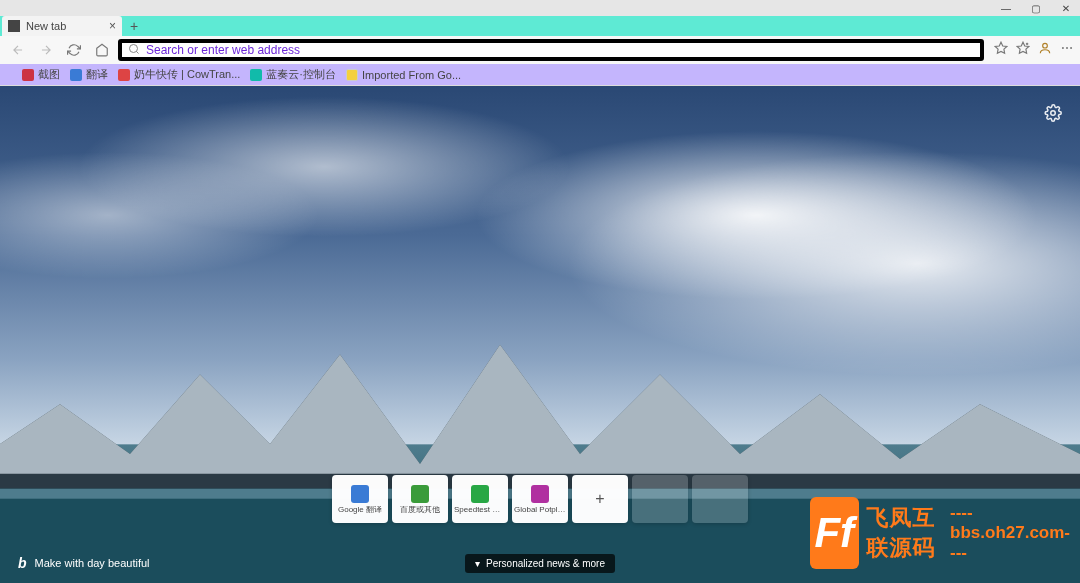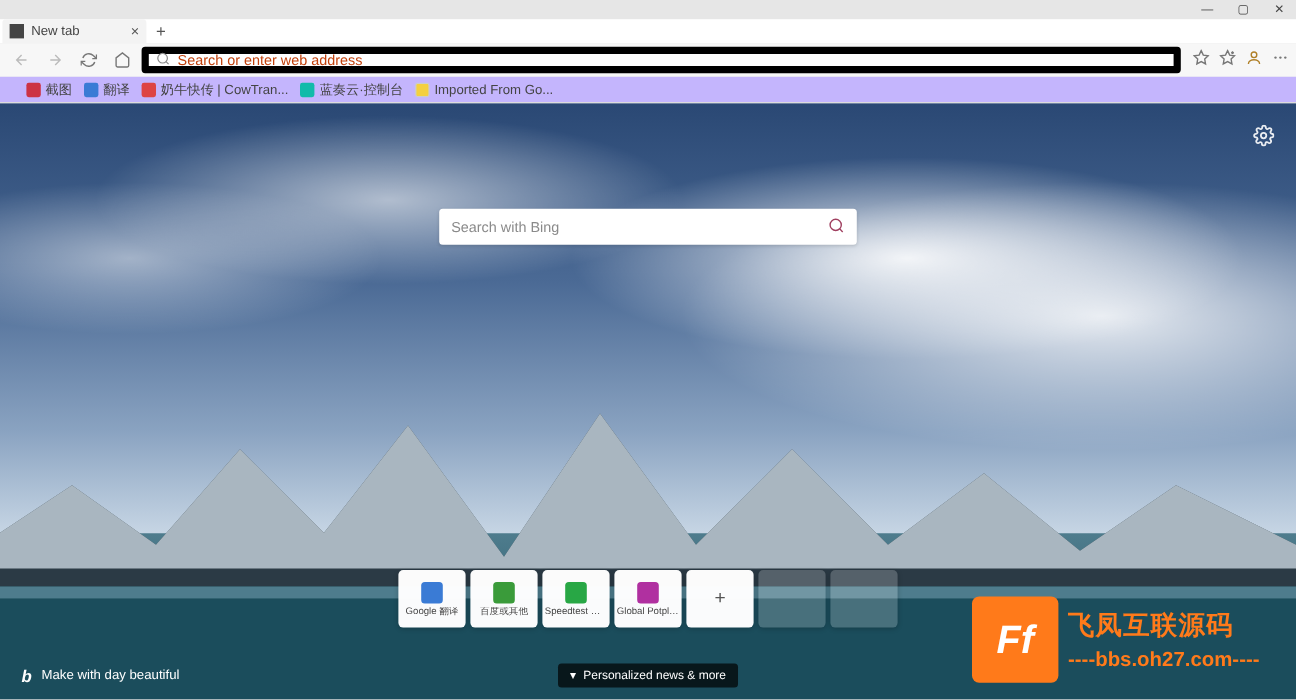--- a/index.html
+++ b/index.html
@@ -2,30 +2,30 @@
 <html><head>
 <meta charset="utf-8">
 <style>
   * { box-sizing: border-box; margin: 0; padding: 0; font-family: "Segoe UI", Arial, sans-serif; }
   html, body { width: 1080px; height: 583px; overflow: hidden; background: #e6e6e6; }
 
   .titlebar { height: 16px; background: #e6e6e6; display: flex; align-items: center; justify-content: flex-end; padding: 0 6px; }
   .syschrome { display: flex; gap: 14px; font-size: 10px; color: #444; align-items: center; }
   .syschrome div { width: 16px; text-align: center; }
 
-  .tabs-row { height: 20px; background: #ffffff; display: flex; align-items: flex-end; }
+  .tabs-row { height: 20px; background: #5eead4; display: flex; align-items: flex-end; }
   .tab { background: #f3f3f3; height: 20px; width: 120px; display: flex; align-items: center; font-size: 11px; color: #444; padding: 0 6px; gap: 6px; border-top-left-radius: 3px; border-top-right-radius: 3px; margin-left: 2px; }
   .tab .favico { width: 12px; height: 12px; background: #444; display: inline-block; }
   .tab .close { margin-left: auto; font-size: 12px; color: #555; }
   .newtab-btn { width: 24px; height: 20px; display: flex; align-items: center; justify-content: center; color: #555; font-size: 14px; }
 
   .nav-row { height: 28px; background: #f7f7f7; display: flex; align-items: center; padding: 0 6px; gap: 4px; }
   .nav-btn { width: 24px; height: 24px; display: flex; align-items: center; justify-content: center; color: #777; }
   .nav-btn.disabled { color: #bbb; }
-  .addr { flex: 1; height: 22px; border: 6px solid #000000; border-radius: 3px; background: #fff; display: flex; align-items: center; padding: 0 6px; gap: 6px; color: #c2410c; font-size: 12px; }
+  .addr { flex: 1; height: 22px; border: 4px solid #000000; border-radius: 3px; background: #fff; display: flex; align-items: center; padding: 0 6px; gap: 6px; color: #6d28d9; font-size: 12px; }
   .addr .search-ico { color: #888; }
   .nav-right { display: flex; gap: 8px; align-items: center; color: #777; padding-left: 6px; }
 
   .bm-row { height: 22px; background: #c4b5fd; display: flex; align-items: center; padding: 0 22px; gap: 10px; font-size: 11px; color: #444; border-bottom: 1px solid #dcdcdc; }
   .bm-item { display: flex; align-items: center; gap: 4px; white-space: nowrap; }
   .bm-ico { width: 12px; height: 12px; display: inline-block; border-radius: 2px; }
   .i-red { background:#c34; } .i-blue { background:#3a7bd5; } .i-red2 { background:#d44; } .i-teal{ background:#1ba; } .i-yel{ background:#f4d03f; border:1px solid #ccc; }
 
   .ntp { position: relative; width: 1080px; height: 497px; overflow: hidden; }
   .sky { position:absolute; inset:0; background: linear-gradient(180deg,#2a4874 0%, #4b6a95 30%, #8aa3c1 55%, #c6d5e4 72%, #4e7c8d 72.2%, #1b4d5c 100%); }
@@ -52,22 +52,22 @@
   .tile.empty { background:rgba(255,255,255,0.2); }
   .tile.add .t-ico { color:#555; background:transparent; font-size:16px; }
   .g-green{ background:#3a9b3a; } .g-blue{ background:#3a7bd5; } .g-green2{ background:#28a745; } .g-magenta{ background:#b030a0; } .g-orange{ background:#e07030; }
 
   .bing-credit { position:absolute; left:18px; bottom:12px; display:flex; align-items:center; gap:8px; color:#fff; font-size:11px; }
   .bing-logo { font-size:14px; font-weight:bold; font-style:italic; }
 
   .news-pill { position:absolute; bottom:10px; left:50%; transform:translateX(-50%); background:rgba(0,0,0,0.7); color:#fff; font-size:10px; padding:4px 10px; border-radius:3px; display:flex; align-items:center; gap:6px; }
 
   .watermark { position:absolute; right:0; bottom:0; width:280px; height:100px; display:flex; align-items:center; padding:6px 10px; gap:8px; }
-  .wm-logo { width:72px; height:72px; background:#ff7a1a; border-radius:6px; display:flex; align-items:center; justify-content:center; color:#fff; font-size:33px; font-weight:900; font-style:italic; }
-  .wm-txt { display:flex; flex-direction:column; gap:4px; }
+  .wm-logo { width:72px; height:72px; background:#ff7a1a; border-radius:6px; display:flex; align-items:center; justify-content:center; color:#fff; font-size:42px; font-weight:900; font-style:italic; }
+  .wm-txt { display:flex; gap:4px; }
   .wm-line1 { color:#ff7a1a; font-size:22px; font-weight:800; letter-spacing:1px; }
   .wm-line2 { color:#ff7a1a; font-size:17px; font-weight:700; }
 </style>
 </head>
 <body>
 
 <div class="titlebar">
   <div class="syschrome">
     <div>—</div>
     <div>▢</div>
@@ -178,29 +178,20 @@
     </svg>
   </div>
 
   <div class="gear">
     <svg width="18" height="18" viewBox="0 0 24 24" fill="none" stroke="currentColor" stroke-width="2">
         <circle cx="12" cy="12" r="3"></circle>
         <path d="M19.4 15a1.65 1.65 0 0 0 .33 1.82l.06.06a2 2 0 1 1-2.83 2.83l-.06-.06a1.65 1.65 0 0 0-1.82-.33 1.65 1.65 0 0 0-1 1.51V21a2 2 0 0 1-4 0v-.09a1.65 1.65 0 0 0-1-1.51 1.65 1.65 0 0 0-1.82.33l-.06.06a2 2 0 1 1-2.83-2.83l.06-.06A1.65 1.65 0 0 0 5.1 15a1.65 1.65 0 0 0-1.51-1H3.5a2 2 0 0 1 0-4h.09A1.65 1.65 0 0 0 5.1 9a1.65 1.65 0 0 0-.33-1.82l-.06-.06A2 2 0 1 1 7.54 4.29l.06.06A1.65 1.65 0 0 0 9.42 4.68 1.65 1.65 0 0 0 10.42 3.17V3a2 2 0 0 1 4 0v.09c0 .66.4 1.26 1 1.51.61.25 1.3.11 1.82-.33l.06-.06a2 2 0 1 1 2.83 2.83l-.06.06c-.44.52-.58 1.21-.33 1.82.25.6.85 1 1.51 1H21a2 2 0 0 1 0 4h-.09c-.66 0-1.26.4-1.51 1z"></path>
       </svg>
   </div>
 
-  <div class="bing-search">
-    <span>Search with Bing</span>
-    <span class="mag">
-      <svg width="14" height="14" viewBox="0 0 24 24" fill="none" stroke="currentColor" stroke-width="2">
-          <circle cx="11" cy="11" r="8"></circle>
-          <path d="m21 21-4.35-4.35"></path>
-        </svg>
-    </span>
-  </div>
 
   <div class="tiles">
     <div class="tile">
         <span class="t-ico g-blue"></span>
         <span class="t-lab">Google 翻译</span>
       </div>
     <div class="tile">
         <span class="t-ico g-green"></span>
         <span class="t-lab">百度或其他</span>
       </div>

